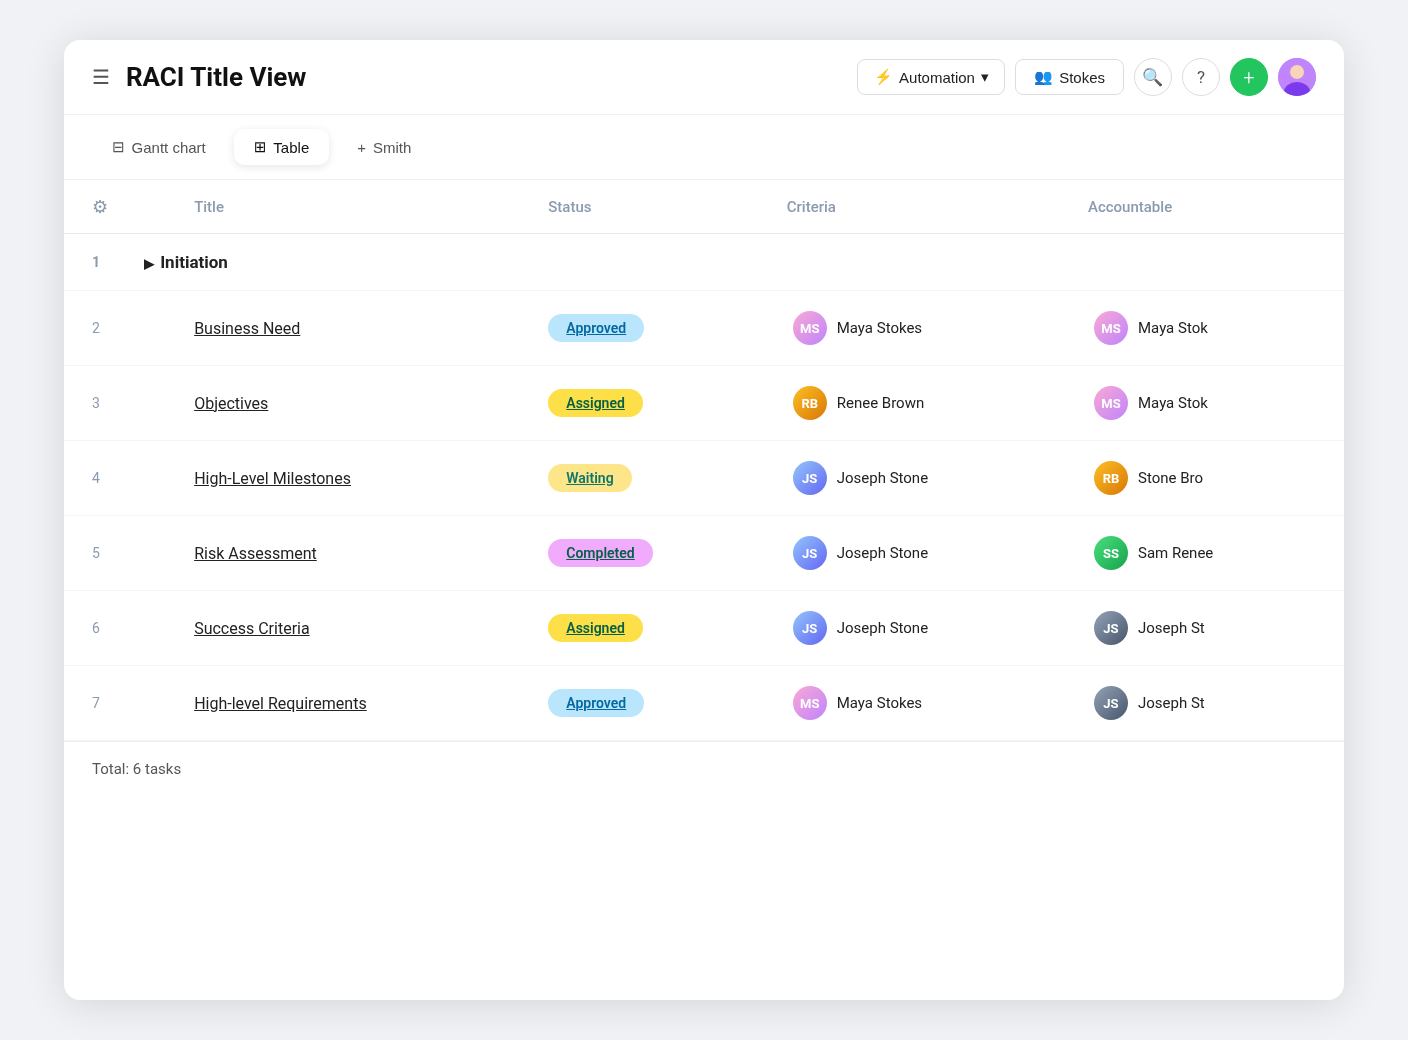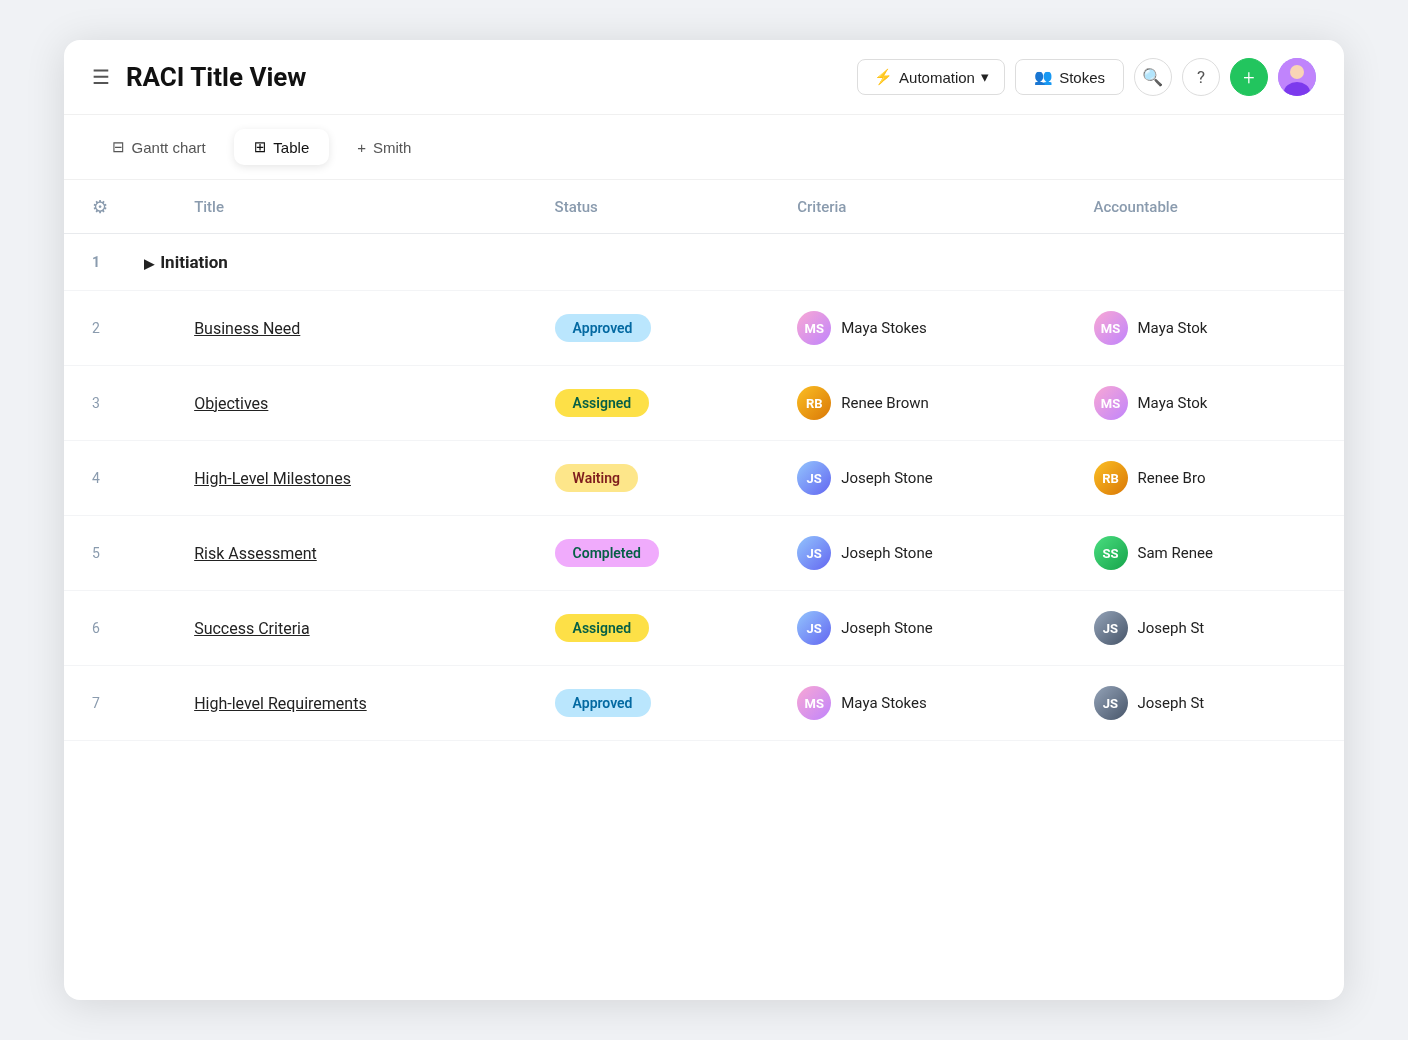--- a/index.html
+++ b/index.html
@@ -195,32 +195,33 @@
       font-size: 13px;
     }
     
     .badge {
       display: inline-block;
       padding: 6px 18px;
       border-radius: 20px;
       font-size: 14px;
       font-weight: 600;
       white-space: nowrap;
+      text-decoration: underline;
     }
     .badge-approved {
       background: #bae6fd;
       color: #0369a1;
     }
     .badge-assigned {
       background: #fde047;
       color: #065f46;
     }
     .badge-waiting {
       background: #fde68a;
-      color: #7f1d1d;
+      color: #0f766e;
     }
     .badge-completed {
       background: #f0abfc;
       color: #065f46;
     }
     
     .assignee-cell {
       display: flex;
       align-items: center;
       gap: 10px;
@@ -230,20 +231,21 @@
       width: 34px;
       height: 34px;
       border-radius: 50%;
       display: flex;
       align-items: center;
       justify-content: center;
       font-size: 13px;
       font-weight: 700;
       color: #fff;
       flex-shrink: 0;
+      margin-left: 6px;
     }
 
     .total-row {
       padding: 18px 28px;
       font-size: 15px;
       color: #555;
       border-top: 1px solid #f0f0f0;
     }
   </style>
 </head>
@@ -362,21 +364,21 @@
       </td>
       <td>
         <div class="assignee-cell">
           <div class="avatar-face" style="background:linear-gradient(135deg,#93c5fd,#6366f1)">JS</div>
           <span>Joseph Stone</span>
         </div>
       </td>
       <td>
         <div class="assignee-cell">
           <div class="avatar-face" style="background:linear-gradient(135deg,#fbbf24,#d97706)">RB</div>
-          <span>Renee Bro</span>
+          <span>Stone Bro</span>
         </div>
       </td>
     </tr>
           <tr>
       <td>5</td>
       <td></td>
       <td class="row-title">Risk Assessment</td>
       <td>
         <span class="badge badge-completed">Completed</span>
       </td>
@@ -428,14 +430,15 @@
       </td>
       <td>
         <div class="assignee-cell">
           <div class="avatar-face" style="background:linear-gradient(135deg,#94a3b8,#475569)">JS</div>
           <span>Joseph St</span>
         </div>
       </td>
     </tr>
         </tbody>
     </table>
+    <div class="total-row">Total: 6 tasks</div>
   </div>
 </div>
 
 </body></html>

